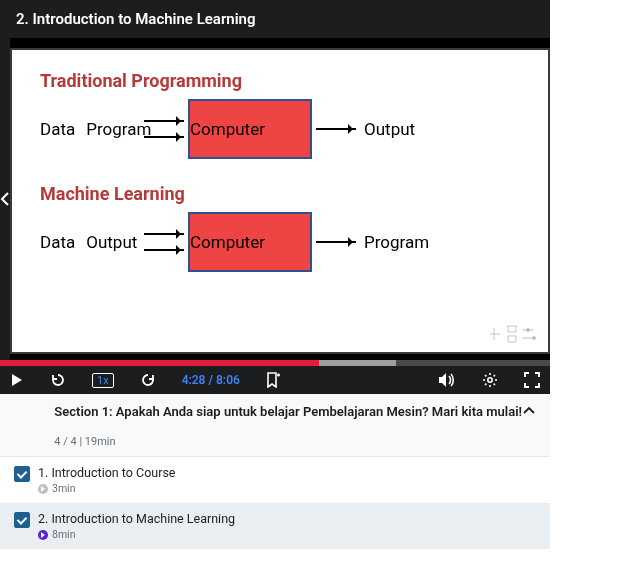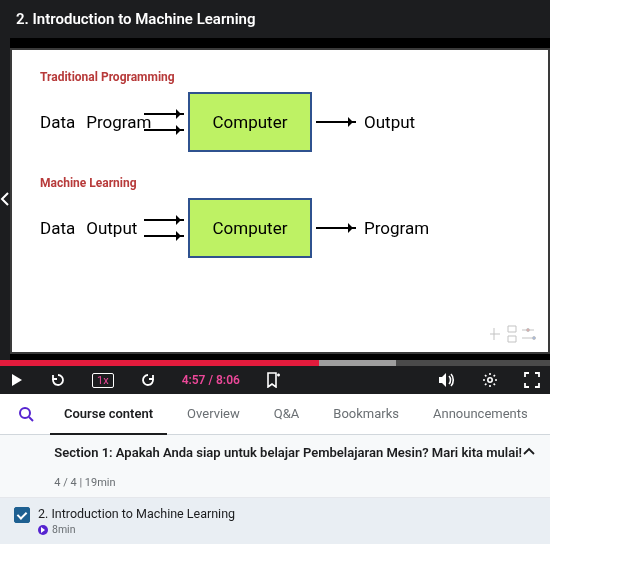--- a/index.html
+++ b/index.html
@@ -2,34 +2,34 @@
 <html><head>
 <meta charset="utf-8">
 <style>
   html,body{margin:0;padding:0;font-family:-apple-system,BlinkMacSystemFont,"Segoe UI",Roboto,Helvetica,Arial,sans-serif;color:#1c1d1f;background:#fff;font-size:13px;}
   .app{width:550px;height:581px;display:flex;flex-direction:column;overflow:hidden;background:#000;}
   .header{background:#1c1d1f;color:#fff;padding:10px 16px;font-size:15px;font-weight:600;}
   .video-area{position:relative;background:#000;flex:0 0 auto;display:flex;align-items:stretch;}
   .nav-btn{width:24px;background:#1c1d1f;color:#fff;display:flex;align-items:center;justify-content:center;cursor:pointer;font-size:16px;}
   .stage{flex:1;display:flex;align-items:center;justify-content:center;padding:10px 0 6px;}
   .slide{background:#fff;border:2px solid #3a3a3a;width:540px;height:306px;padding:20px 28px;box-sizing:border-box;position:relative;}
-  .slide h2{color:#b73a3a;margin:0 0 8px 0;font-size:12px;font-weight:700;}
+  .slide h2{color:#b73a3a;margin:0 0 8px 0;font-size:18px;font-weight:700;}
   .row{display:flex;align-items:center;font-size:17px;margin:2px 0;color:#000;}
   .labels{display:flex;flex-direction:row;align-items:flex-end;gap:11px;width:100px;}
   .arrow{width:40px;height:2px;background:#000;position:relative;margin:0 4px;}
   .arrow:after{content:'';position:absolute;right:-2px;top:-4px;border:5px solid transparent;border-left-color:#000;}
   .arcol{display:flex;flex-direction:column;gap:14px;}
-  .box{background:#bef264;border:2px solid #2f528f;color:#000;width:120px;height:56px;display:flex;align-items:center;justify-content:center;font-size:17px;}
+  .box{background:#ef4444;border:2px solid #2f528f;color:#000;width:120px;height:56px;display:flex;align-items:center;justify-content:flex-start;font-size:17px;}
   .right-label{margin-left:4px;}
   .wm{position:absolute;bottom:6px;right:10px;width:50px;height:24px;opacity:.5;}
   .wm svg{width:100%;height:100%;}
   .progress{height:6px;background:#4a4a4a;display:flex;}
   .prog-done{background:#e21b3c;height:100%;}
   .prog-buf{background:#9e9e9e;height:100%;}
-  .controls{background:#1c1d1f;color:#ec4899;display:flex;align-items:center;padding:6px 10px;font-size:12px;gap:26px;}
+  .controls{background:#1c1d1f;color:#3b82f6;display:flex;align-items:center;padding:6px 10px;font-size:12px;gap:26px;}
   .controls .icon{cursor:pointer;display:inline-flex;align-items:center;justify-content:center;}
   .rate{border:1px solid #fff;border-radius:2px;padding:0 4px;font-size:11px;cursor:pointer;}
   .time{font-weight:600;}
   .controls .spacer{flex:1}
   .below{background:#fff;flex:1;display:flex;flex-direction:column;}
   .tabs{display:flex;align-items:center;border-bottom:1px solid #d1d7dc;padding:0 8px;height:40px;gap:6px;}
   .tab{padding:0 14px;height:100%;display:flex;align-items:center;font-size:13px;color:#6a6f73;cursor:pointer;border-bottom:2px solid transparent;}
   .tab.active{color:#1c1d1f;border-bottom-color:#1c1d1f;font-weight:600;}
   .tabs .search{color:#5624d0;padding:0 10px;cursor:pointer;}
   .section-head{padding:10px 14px 8px;background:#f7f9fa;border-bottom:1px solid #e5e7eb;display:flex;align-items:flex-start;justify-content:flex-end;}
@@ -135,21 +135,21 @@
         </svg>
     </span>
     <span class="rate">1x</span>
     <span class="icon">
       <svg width="16" height="16" viewBox="0 0 16 16">
           <path d="M8 3a5 5 0 1 0 4.9 4" stroke="#fff" stroke-width="1.8" fill="none"></path>
           <path d="M13 3v4H9" stroke="#fff" stroke-width="1.8" fill="none"></path>
         </svg>
     </span>
     <span class="time">
-      <span>4:57</span> / <span>8:06</span>
+      <span>4:28</span> / <span>8:06</span>
     </span>
     <span class="icon">
       <svg width="14" height="16" viewBox="0 0 14 16">
           <path d="M2 1h8v14l-4-3-4 3z" fill="none" stroke="#fff" stroke-width="1.6"></path>
           <path d="M11 3h3M12.5 1.5v3" stroke="#fff" stroke-width="1.6"></path>
         </svg>
     </span>
     <span class="spacer"></span>
     <span class="icon">
       <svg width="18" height="16" viewBox="0 0 18 16">
@@ -164,56 +164,43 @@
         </svg>
     </span>
     <span class="icon">
       <svg width="16" height="16" viewBox="0 0 16 16">
           <path d="M1 5V1h4M11 1h4v4M15 11v4h-4M5 15H1v-4" stroke="#fff" stroke-width="1.8" fill="none"></path>
         </svg>
     </span>
   </div>
 
   <div class="below">
-    <div class="tabs">
-      <span class="search">
-        <svg width="16" height="16" viewBox="0 0 16 16">
-            <circle cx="7" cy="7" r="5" stroke="#5624d0" stroke-width="2" fill="none"></circle>
-            <path d="M11 11l4 4" stroke="#5624d0" stroke-width="2"></path>
-          </svg>
-      </span>
-      <div class="tab active">
-          <span>Course content</span>
-        </div>
-      <div class="tab">
-          <span>Overview</span>
-        </div>
-      <div class="tab">
-          <span>Q&amp;A</span>
-        </div>
-      <div class="tab">
-          <span>Bookmarks</span>
-        </div>
-      <div class="tab">
-          <span>Announcements</span>
-        </div>
-    </div>
 
     <div class="section-head">
       <div>
         <div class="title">Section 1: Apakah Anda siap untuk belajar Pembelajaran Mesin? Mari kita mulai!</div>
         <div class="meta">4 / 4 | 19min</div>
       </div>
       <span class="chev">
         <svg width="14" height="14" viewBox="0 0 14 14">
             <path d="M2 9l5-5 5 5" stroke="#1c1d1f" stroke-width="1.8" fill="none"></path>
           </svg>
       </span>
     </div>
 
+    <div class="lesson">
+      <span class="check done"></span>
+      <div class="info">
+        <div>1. Introduction to Course</div>
+        <div class="dur">
+            <span class="play-dot"></span>
+            <span>3min</span>
+          </div>
+      </div>
+    </div>
 
     <div class="lesson active">
       <span class="check done"></span>
       <div class="info">
         <div>2. Introduction to Machine Learning</div>
         <div class="dur">
             <span class="play-dot active"></span>
             <span>8min</span>
           </div>
       </div>

